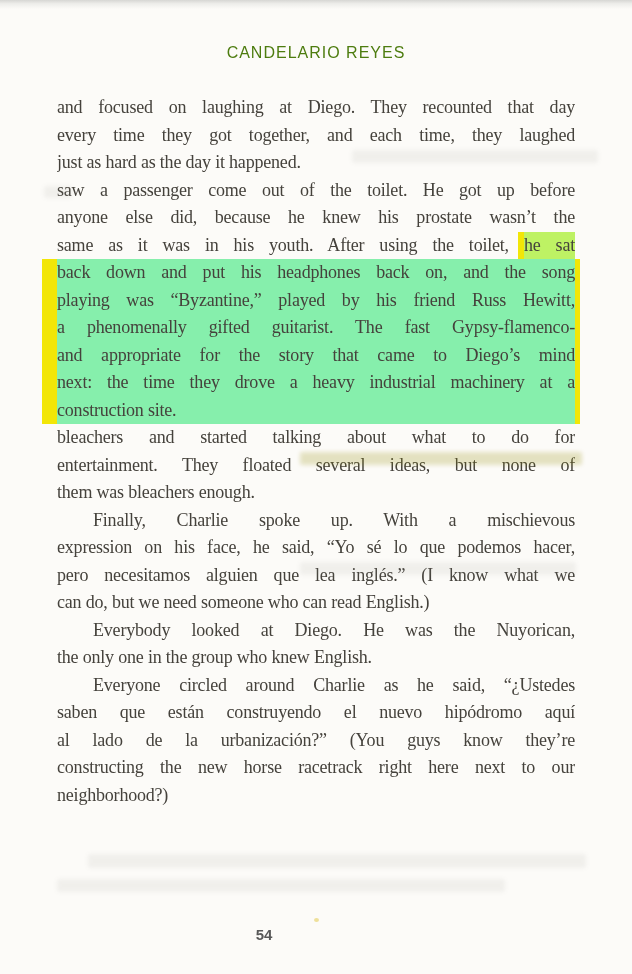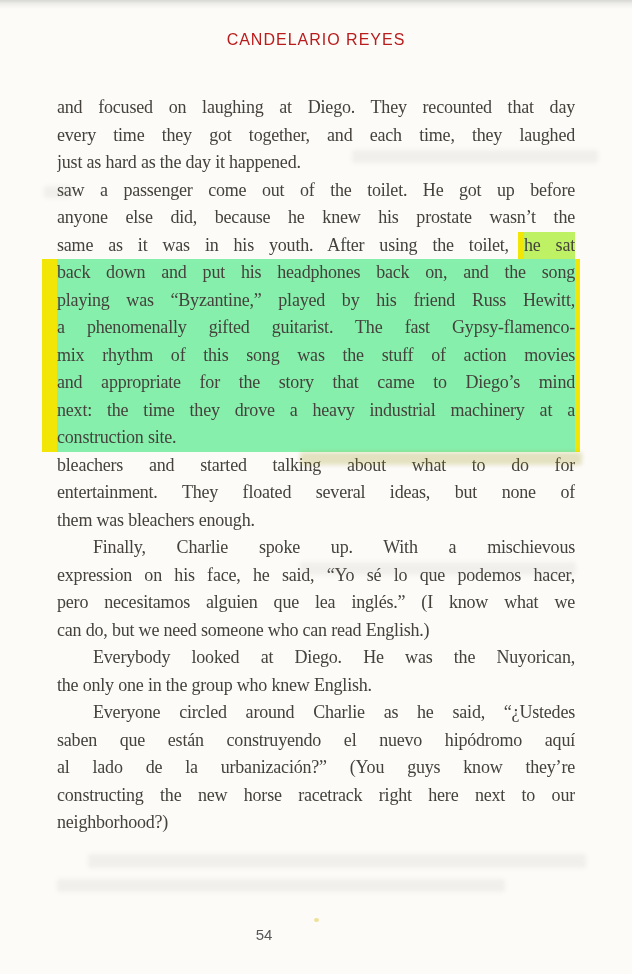--- a/index.html
+++ b/index.html
@@ -9,25 +9,25 @@
     position: relative;
     overflow: hidden;
     font-family: "Liberation Serif", serif;
   }
   .scan-edge-top {
     position: absolute; top: 0; left: 0; width: 632px; height: 9px;
     background: linear-gradient(180deg, #cdcdca 0%, #e9e9e6 40%, rgba(252,251,248,0) 100%);
     opacity: .8;
   }
   .running-header {
-    position: absolute; top: 31px; left: 0; width: 632px;
+    position: absolute; top: 44px; left: 0; width: 632px;
     text-align: center;
     font-family: "Liberation Sans", sans-serif;
     font-size: 16px; letter-spacing: 1px;
-    color: #b91c1c;
+    color: #4d7c0f;
   }
   .text-block {
     position: absolute; left: 57px; top: 94px; width: 518px;
     font-size: 18px; line-height: 27.5px;
     letter-spacing: -0.2px;
     color: #45423c;
   }
   .line {
     height: 27.5px;
     overflow: hidden;
@@ -45,20 +45,21 @@
     color: inherit;
     padding: 4px 0 5px 0;
     box-shadow: -6px 0 0 #f2e607, 10px 0 0 #f2e607;
   }
   .page-number {
     position: absolute; top: 926px; left: 0; width: 528px;
     text-align: center;
     font-family: "Liberation Sans", sans-serif;
     font-size: 15px;
     color: #585858;
+    font-weight: bold;
   }
   .ghost {
     position: absolute;
     background: #8f8d85;
     opacity: 0.10;
     filter: blur(2px);
     border-radius: 2px;
   }
   .ghost.on-yellow { background: #8f8800; opacity: 0.22; }
   .ink-speck {
@@ -77,21 +78,20 @@
 <div class="text-block">
     <div class="line just">and focused on laughing at Diego. They recounted that day</div>
     <div class="line just">every time they got together, and each time, they laughed</div>
     <div class="line">just as hard as the day it happened.</div>
     <div class="line just">saw a passenger come out of the toilet. He got up before</div>
     <div class="line just">anyone else did, because he knew his prostate wasn’t the</div>
     <div class="line just">same as it was in his youth. After using the toilet, <mark class="hlspan">he sat</mark></div>
     <div class="line just hl">back down and put his headphones back on, and the song</div>
     <div class="line just hl">playing was “Byzantine,” played by his friend Russ Hewitt,</div>
     <div class="line just hl">a phenomenally gifted guitarist. The fast Gypsy-flamenco-</div>
-    <div class="line just hl">mix rhythm of this song was the stuff of action movies</div>
     <div class="line just hl">and appropriate for the story that came to Diego’s mind</div>
     <div class="line just hl">next: the time they drove a heavy industrial machinery at a</div>
     <div class="line hl">construction site.</div>
     <div class="line just">bleachers and started talking about what to do for</div>
     <div class="line just">entertainment. They floated several ideas, but none of</div>
     <div class="line">them was bleachers enough.</div>
     <div class="line just indent">Finally, Charlie spoke up. With a mischievous</div>
     <div class="line just">expression on his face, he said, “Yo sé lo que podemos hacer,</div>
     <div class="line just">pero necesitamos alguien que lea inglés.” (I know what we</div>
     <div class="line">can do, but we need someone who can read English.)</div>

